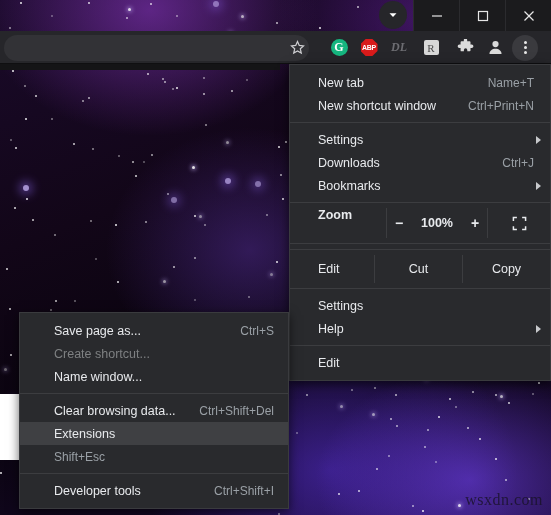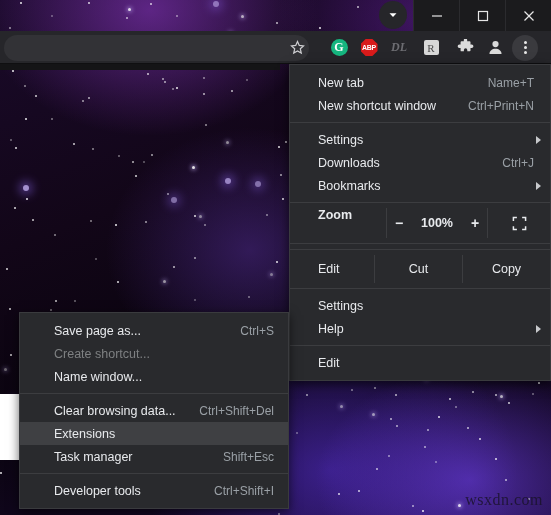--- a/index.html
+++ b/index.html
@@ -639,21 +639,20 @@
     <div class="sep"></div>
     <div id="sub-group2">
         <div class="mi">
           <span class="label">Clear browsing data...</span>
           <span class="accel">Ctrl+Shift+Del</span>
         </div>
         <div class="mi hl">
           <span class="label">Extensions</span>
         </div>
         <div class="mi">
-          <span class="label">Task manager</span>
           <span class="accel">Shift+Esc</span>
         </div>
       </div>
     <div class="sep"></div>
     <div id="sub-group3">
         <div class="mi">
           <span class="label">Developer tools</span>
           <span class="accel">Ctrl+Shift+I</span>
         </div>
       </div>

